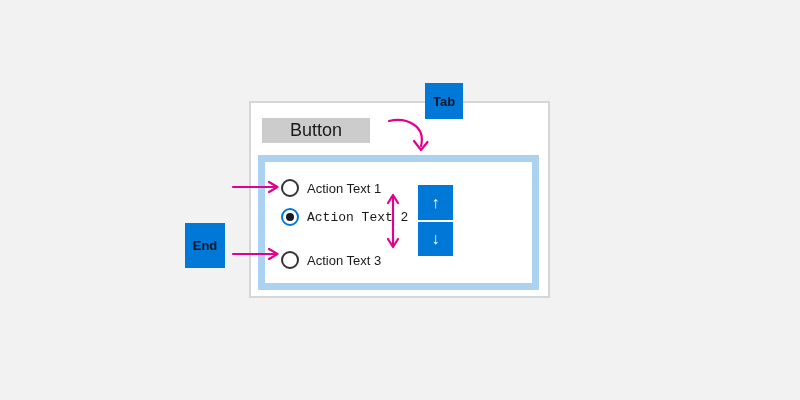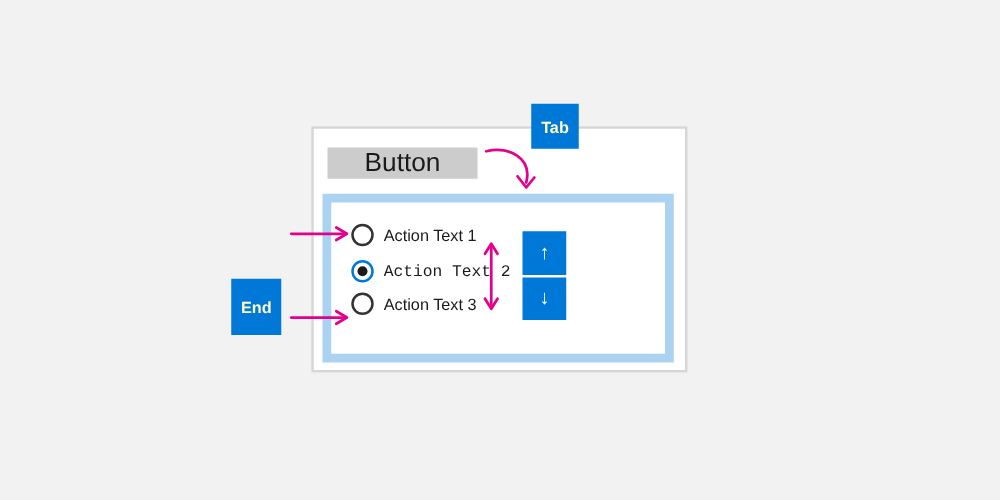--- a/index.html
+++ b/index.html
@@ -24,36 +24,36 @@
   
   .arrows{position:absolute;left:0;top:0;width:800px;height:400px;z-index:6;pointer-events:none;}
   .arrows path{stroke:var(--magenta);stroke-width:2.2;fill:none;stroke-linecap:round;stroke-linejoin:round;}
 
   
   .panel{
     position:absolute;left:249px;top:101px;width:301px;height:197px;
     background:#ffffff;border:2px solid var(--panel-border);
   }
   .btn{
-    position:absolute;left:11px;top:15px;width:120px;height:25px;
+    position:absolute;left:11px;top:15px;width:108px;height:25px;
     background:var(--button-gray);color:var(--text);
     display:flex;align-items:center;justify-content:center;
-    font-size:21px;
+    font-size:18px;
   }
   .group{
     position:absolute;left:7px;top:52px;width:281px;height:135px;
     background:#ffffff;border:7px solid var(--focus-border);
   }
   .radio-row{
     position:absolute;left:16px;height:20px;
     display:flex;align-items:center;
   }
   .radio-row.r1{top:16px;}
   .radio-row.r2{top:45px;font-family:Liberation Mono, monospace;}
-  .radio-row.r3{top:71px;}
+  .radio-row.r3{top:88px;}
   .radio{
     width:18px;height:18px;border-radius:50%;
     border:2.5px solid var(--radio-ring);background:#fff;
     display:flex;align-items:center;justify-content:center;
     flex:0 0 18px;
   }
   .radio.selected{border-color:var(--accent-blue);}
   .radio.selected::after{
     content:"";width:8px;height:8px;border-radius:50%;background:#1a1a1a;
   }
@@ -62,21 +62,21 @@
   .spin{position:absolute;left:153px;top:23px;width:35px;}
   .spin-btn{
     width:35px;height:35px;background:var(--accent-blue);
     color:#ffffff;display:flex;align-items:center;justify-content:center;
     font-size:16px;line-height:1;
   }
   .spin-btn.down{margin-top:2px;height:34px;}
 
   
   .badge{
-    position:absolute;background:var(--accent-blue);color:#fef9c3;
+    position:absolute;background:var(--accent-blue);color:#0f172a;
     display:flex;align-items:center;justify-content:center;
     font-size:13px;font-weight:600;z-index:7;
   }
   .badge.tab{left:425px;top:83px;width:38px;height:36px;}
   .badge.home{left:185px;top:168px;width:40px;height:37px;}
   .badge.end{left:185px;top:223px;width:40px;height:45px;}
 </style>
 </head>
 <body>
 

